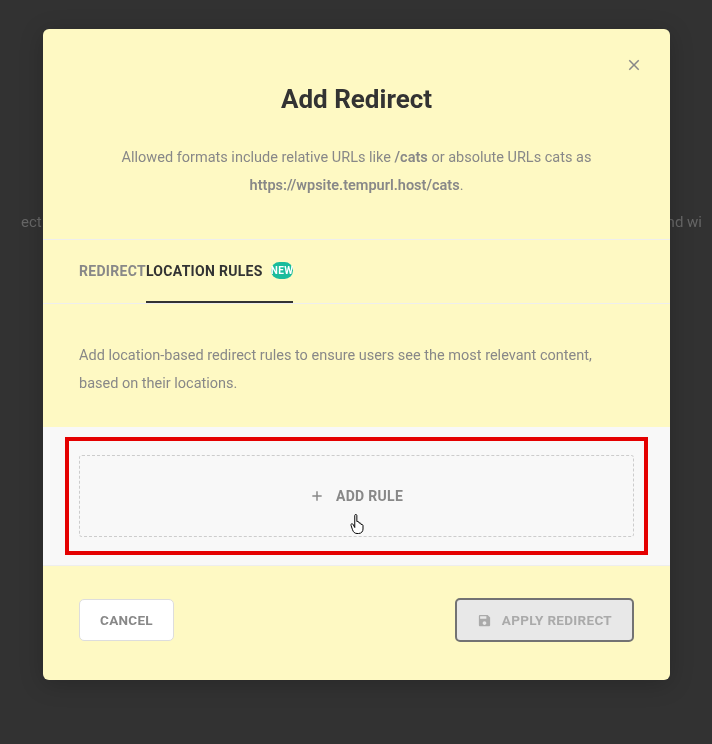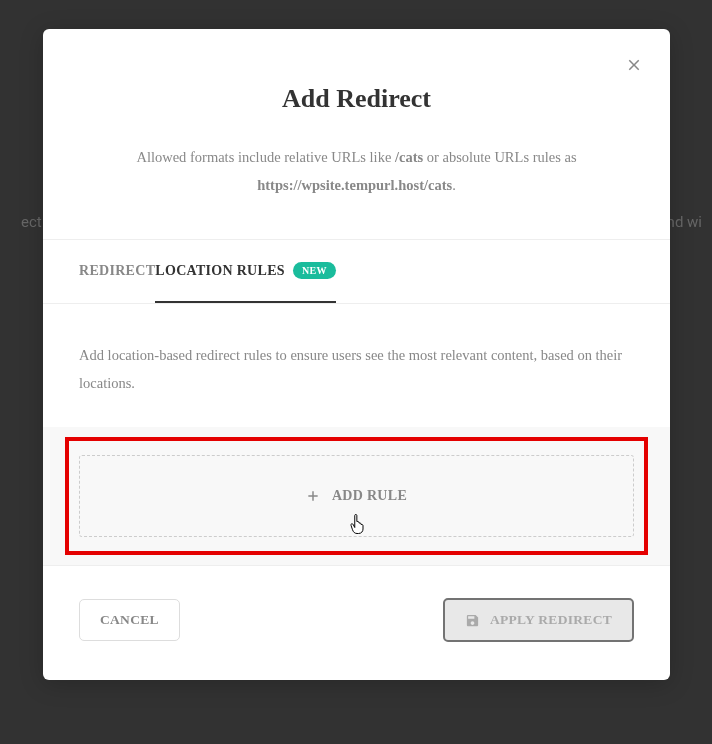--- a/index.html
+++ b/index.html
@@ -21,24 +21,23 @@
       left: 0;
       right: 0;
       bottom: 0;
       background: rgba(51, 51, 51, 0.95);
     }
     .modal {
       position: absolute;
       top: 29px;
       left: 43px;
       width: 627px;
-      background: #ffffff;
+      background: #fef9c3;
       border-radius: 6px;
       box-shadow: 0 4px 24px rgba(0,0,0,0.2);
-      font-family: Liberation Serif, serif;
     }
     .close-btn {
       position: absolute;
       top: 24px;
       right: 24px;
       width: 24px;
       height: 24px;
       cursor: pointer;
       display: flex;
       align-items: center;
@@ -87,21 +86,21 @@
     }
     .tab.active {
       color: #333333;
       border-bottom: 2px solid #333333;
     }
     .badge {
       background: #1abc9c;
       color: #ffffff;
       font-size: 10px;
       font-weight: 700;
-      padding: 3px 9px;
+      padding: 3px 0;
       border-radius: 10px;
       letter-spacing: 0.4px;
     }
     .content {
       padding: 38px 36px 30px 36px;
     }
     .description {
       font-size: 14.5px;
       color: #888888;
       line-height: 1.9;
@@ -211,21 +210,21 @@
   <div class="modal">
     <div class="close-btn">
       <svg viewBox="0 0 24 24">
           <path d="M19 6.41L17.59 5 12 10.59 6.41 5 5 6.41 10.59 12 5 17.59 6.41 19 12 13.41 17.59 19 19 17.59 13.41 12z"></path>
         </svg>
     </div>
 
     <div class="modal-header">
       <h1 class="modal-title">Add Redirect</h1>
       <p class="modal-subtitle">
-        <span>Allowed formats include relative URLs like </span><b>/cats</b><span> or absolute URLs rules as </span><br><b>https://wpsite.tempurl.host/cats</b><span>.</span>
+        <span>Allowed formats include relative URLs like </span><b>/cats</b><span> or absolute URLs cats as </span><br><b>https://wpsite.tempurl.host/cats</b><span>.</span>
       </p>
     </div>
 
     <div class="tabs">
       <div class="tab">REDIRECT</div>
       <div class="tab active">
         <span>LOCATION RULES</span>
         <span class="badge">NEW</span>
       </div>
     </div>

